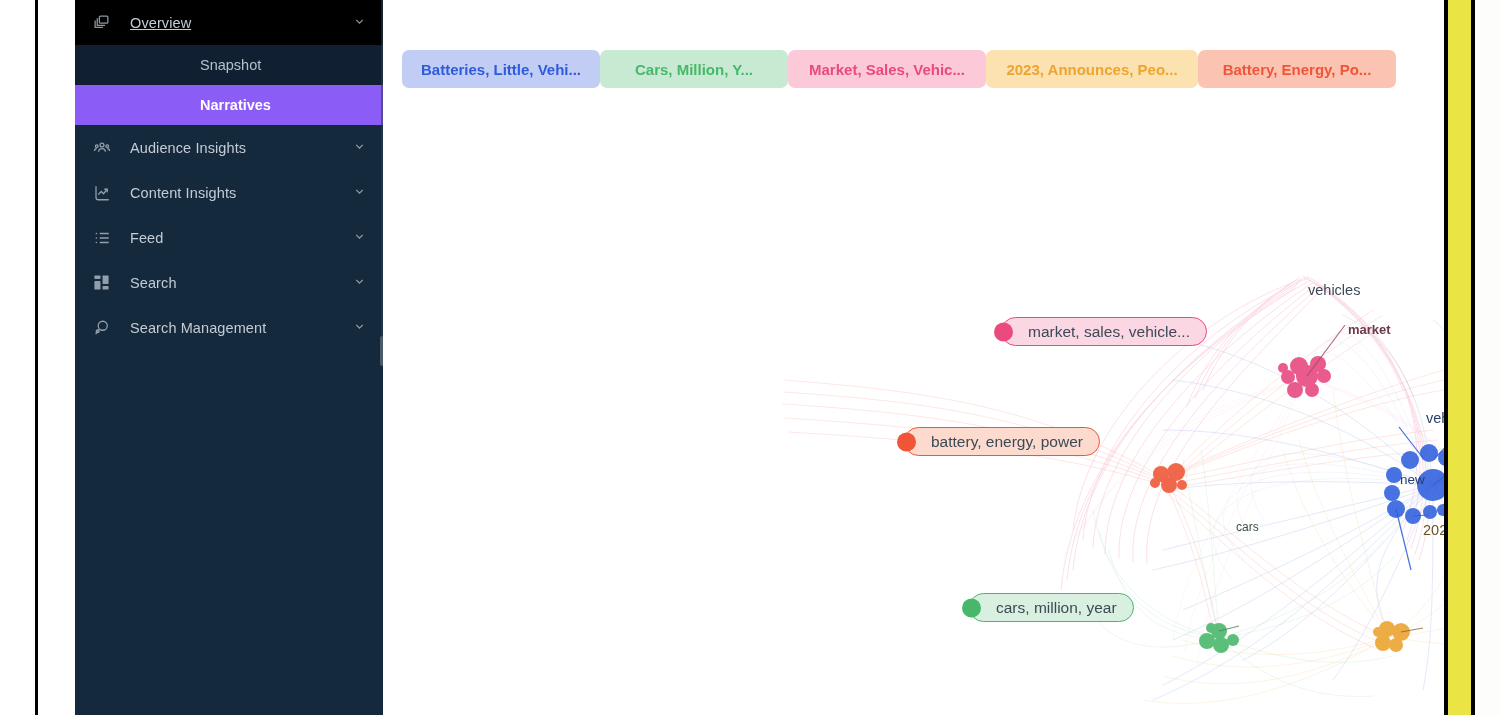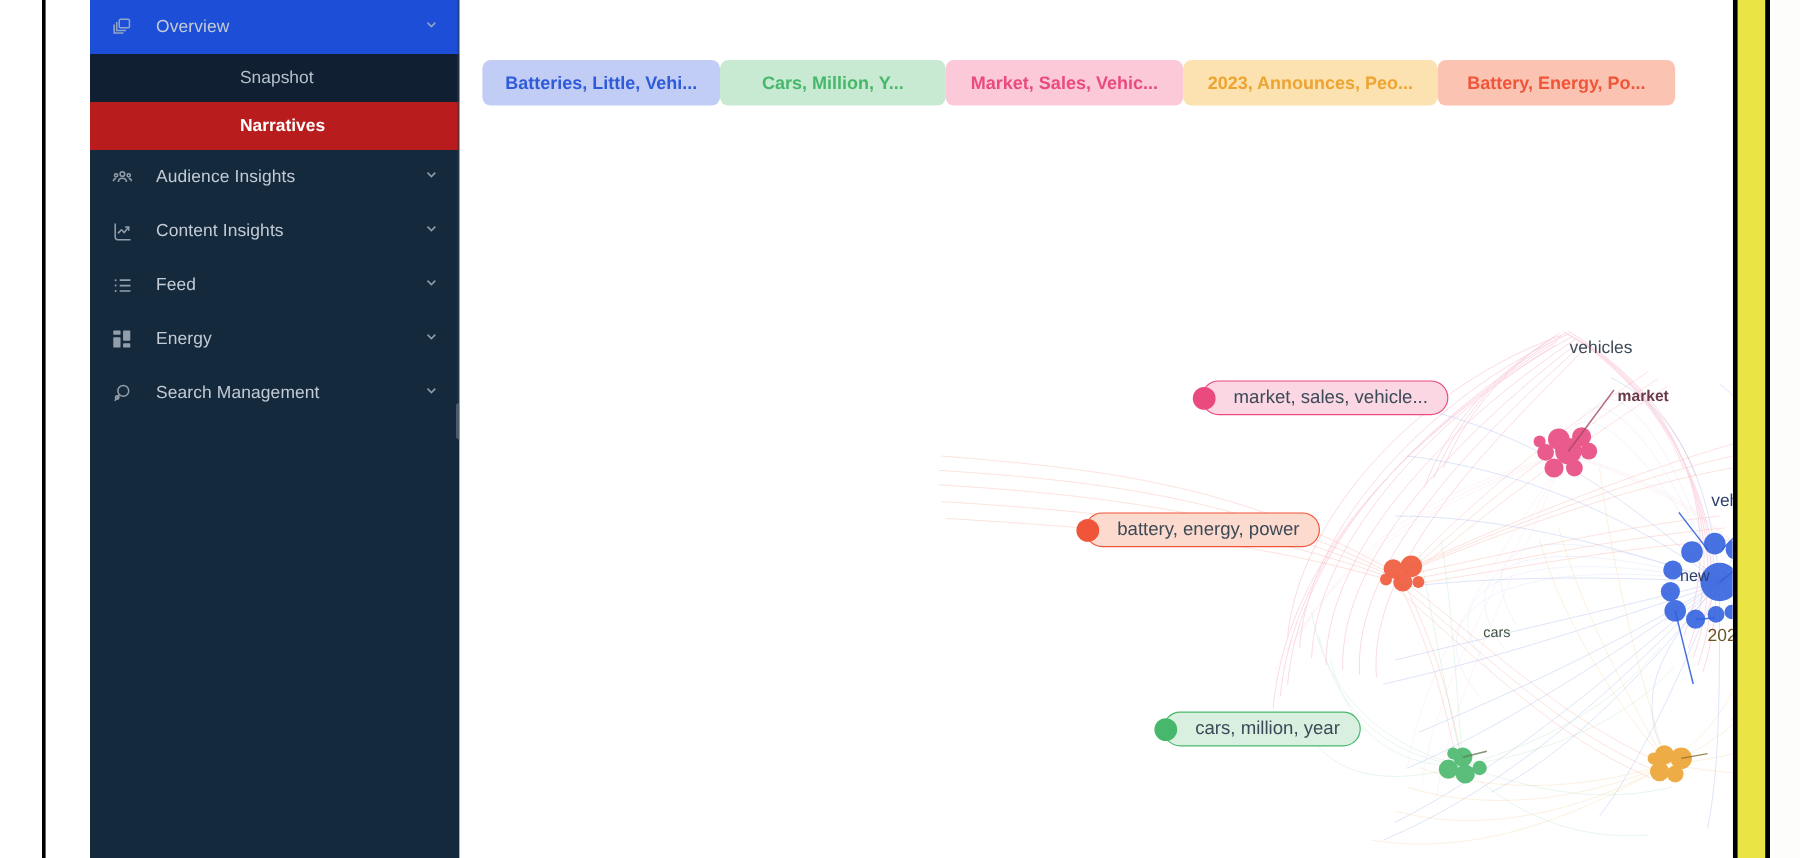--- a/index.html
+++ b/index.html
@@ -31,21 +31,21 @@
     color:#c3ccd6;font-size:14.5px;cursor:pointer;
   }
   .nav-row .ic{width:26px;flex:0 0 26px;display:flex;align-items:center;justify-content:flex-start;opacity:.82;}
   .nav-row .lbl{flex:1;padding-left:11px;letter-spacing:.1px;}
   .nav-row .chev{flex:0 0 14px;opacity:.8;}
   .sub-row{
     position:relative;display:flex;align-items:center;height:40px;
     padding-left:125px;box-sizing:border-box;font-size:14.5px;cursor:pointer;
   }
   .sub-snapshot{background:#102032;color:#b6c0cb;}
-  .sub-narratives{background:#b91c1c;color:#ffffff;font-weight:700;text-align:right;}
+  .sub-narratives{background:#8b5cf6;color:#ffffff;font-weight:700;text-align:right;}
   .sb-scroll{position:absolute;left:380px;top:336px;width:4px;height:30px;background:#4b5b6b;border-radius:2px;}
   .sb-edge{position:absolute;left:381px;top:0px;width:2px;height:336px;background:#2a3d4f;opacity:.55;}
 
   
   .main{position:absolute;left:383px;top:0;width:1061px;height:715px;background:#fff;overflow:hidden;}
 
   .chip-bar{position:absolute;left:19px;top:50px;display:flex;}
   .chip{
     height:38px;display:flex;align-items:center;justify-content:center;
     padding:0 18px;border-radius:7px;font-size:15px;font-weight:700;
@@ -86,21 +86,21 @@
 
   <div class="gutter"></div>
   <div class="frame-line left-rule"></div>
   <div class="far-right"></div>
   <div class="yellow-band"></div>
   <div class="frame-line right-rule"></div>
   <div class="frame-line right-rule2"></div>
 
   <nav class="sidebar">
 
-    <div class="nav-row" style="background:#1d4ed8;">
+    <div class="nav-row" style="background:#000000;text-decoration:underline;">
       <span class="ic">
         <svg width="17" height="17" viewBox="0 0 24 24" fill="none" stroke="#aeb9c4" stroke-width="1.8">
           <rect x="9" y="3" width="12" height="10" rx="1.5"></rect>
           <path d="M6 6v10h11"></path>
             <path d="M3 9v10h11"></path>
         </svg>
       </span>
       <span class="lbl">Overview</span>
       <span class="chev">
         <svg width="13" height="13" viewBox="0 0 24 24" fill="none" stroke="#aeb9c4" stroke-width="2.4">
@@ -170,21 +170,21 @@
 
     <div class="nav-row">
       <span class="ic">
         <svg width="17" height="17" viewBox="0 0 24 24" fill="#aeb9c4">
           <rect x="2" y="2" width="8.5" height="5" rx="1"></rect>
           <rect x="2" y="10" width="8.5" height="12" rx="1"></rect>
           <rect x="13.5" y="2" width="8.5" height="12" rx="1"></rect>
           <rect x="13.5" y="17" width="8.5" height="5" rx="1"></rect>
         </svg>
       </span>
-      <span class="lbl">Energy</span>
+      <span class="lbl">Search</span>
       <span class="chev">
         <svg width="13" height="13" viewBox="0 0 24 24" fill="none" stroke="#aeb9c4" stroke-width="2.4">
             <path d="M6 9l6 6 6-6"></path>
           </svg>
       </span>
     </div>
 
     <div class="nav-row">
       <span class="ic">
         <svg width="18" height="18" viewBox="0 0 24 24" fill="none" stroke="#aeb9c4" stroke-width="1.7">

